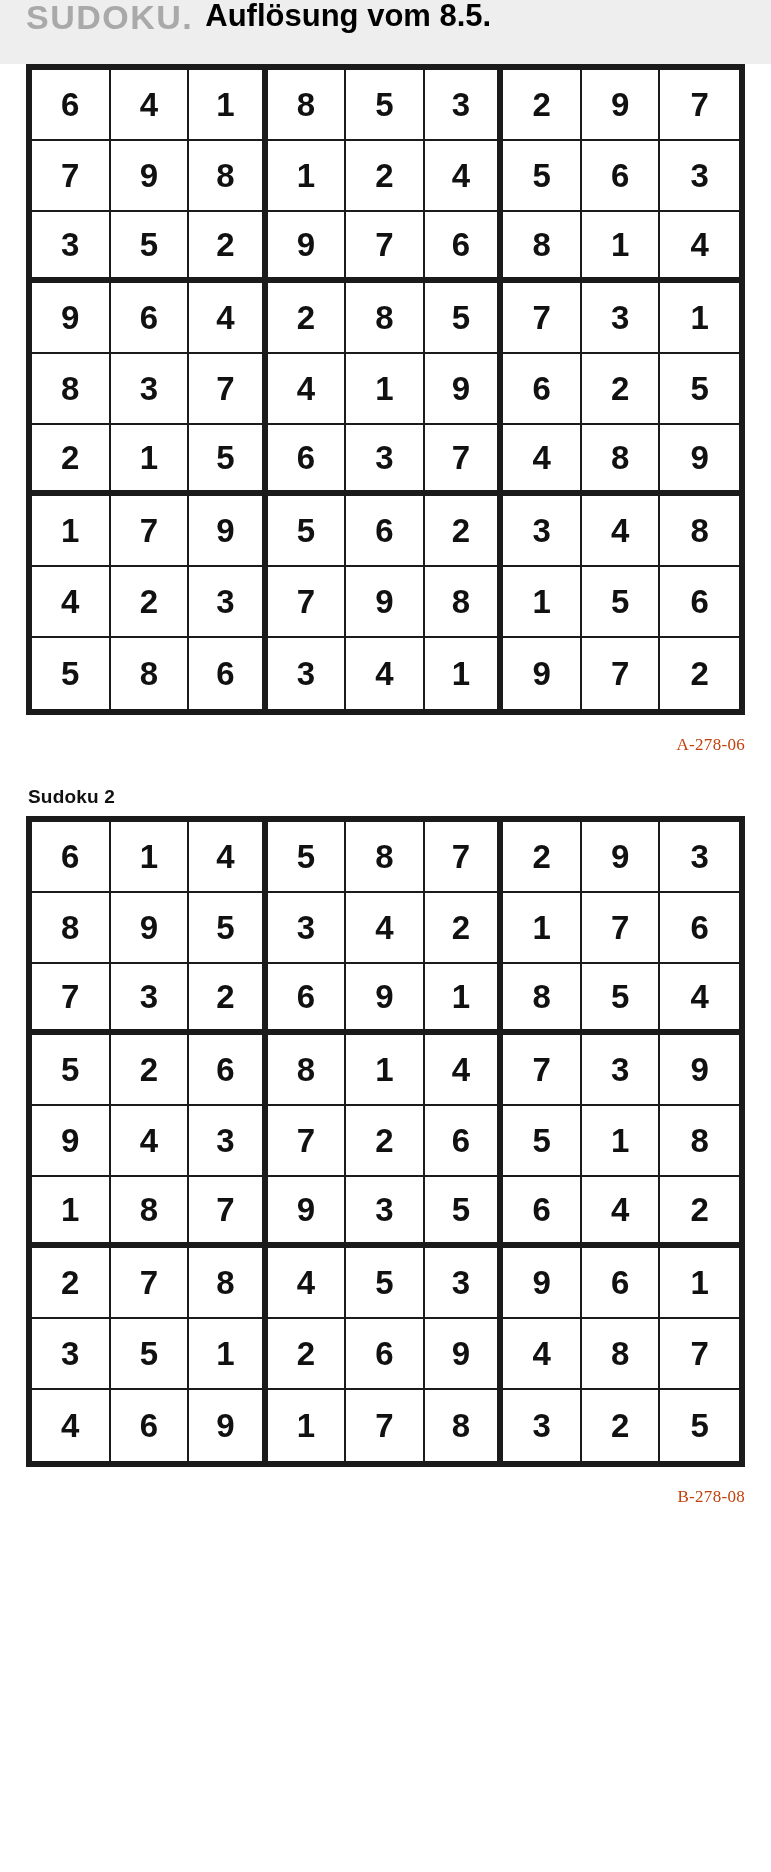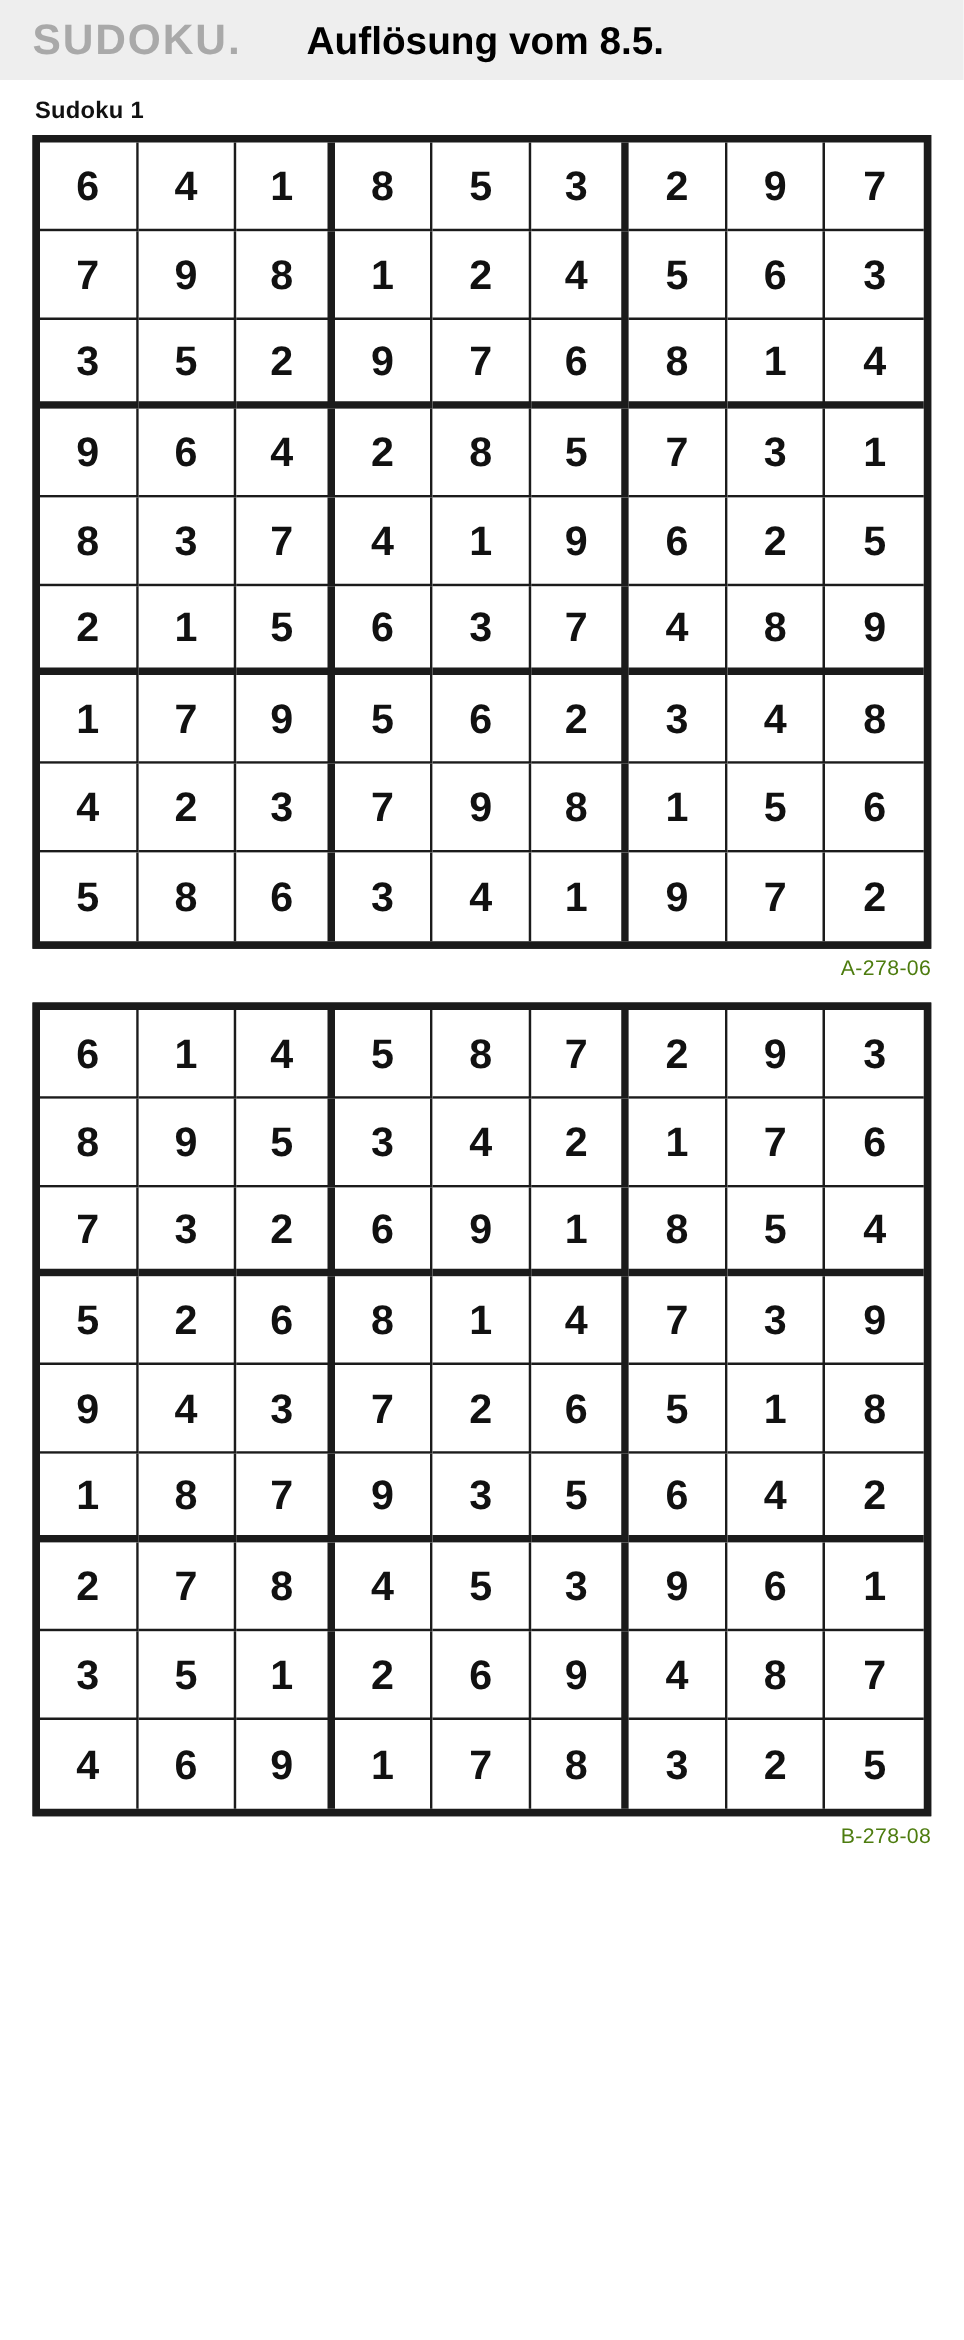--- a/index.html
+++ b/index.html
@@ -19,24 +19,23 @@
     width: 771px;
     height: 1872px;
     background: #ffffff;
     box-sizing: border-box;
   }
   
   .header {
     background: #eeeeee;
     height: 64px;
     display: flex;
-    align-items: center;
+    align-items: flex-start;
     padding-left: 26px;
     box-sizing: border-box;
-    gap: 40px;
   }
   .header-title {
     font-size: 34px;
     font-weight: bold;
     letter-spacing: 1.5px;
     color: #a9a9a9;
     line-height: 1;
   }
   .header-sub {
     font-size: 31px;
@@ -80,43 +79,42 @@
     border-bottom: 2px solid #1b1b1b;
     height: 71px;
   }
   .grid .cell:nth-child(9n) { border-right: none; }
   .grid .cell:nth-child(n+73) { border-bottom: none; }
   .cell.thick-right { border-right-width: 6px; }
   .cell.thick-bottom { border-bottom-width: 6px; }
   .code {
     text-align: right;
     font-size: 17px;
-    color: #4d7c0f;
-    margin-top: 6px;
+    color: #c2410c;
+    margin-top: 20px;
     letter-spacing: 0.3px;
-    font-family: Liberation Sans, sans-serif;
+    font-family: Liberation Serif, serif;
   }
   .spacer-rule {
     height: 1px;
     background: #ffffff;
     margin: 16px 0 0 0;
   }
 </style>
 </head>
 <body>
 
 <div class="page">
 
   <div class="header">
     <span class="header-title">SUDOKU.</span>
     <span class="header-sub">Auflösung vom 8.5.</span>
   </div>
 
   <div class="puzzle">
-    <div class="puzzle-label">Sudoku 1</div>
     <div class="grid" id="grid-0">
         <div class="cell">6</div>
         <div class="cell">4</div>
         <div class="cell thick-right">1</div>
         <div class="cell">8</div>
         <div class="cell">5</div>
         <div class="cell thick-right">3</div>
         <div class="cell">2</div>
         <div class="cell">9</div>
         <div class="cell">7</div>
@@ -192,20 +190,21 @@
         <div class="cell">9</div>
         <div class="cell">7</div>
         <div class="cell">2</div>
       </div>
     <div class="code">A-278-06</div>
   </div>
 
   <div class="spacer-rule"></div>
 
   <div class="puzzle">
+    <div class="puzzle-label">Sudoku 2</div>
     <div class="grid" id="grid-1">
         <div class="cell">6</div>
         <div class="cell">1</div>
         <div class="cell thick-right">4</div>
         <div class="cell">5</div>
         <div class="cell">8</div>
         <div class="cell thick-right">7</div>
         <div class="cell">2</div>
         <div class="cell">9</div>
         <div class="cell">3</div>

